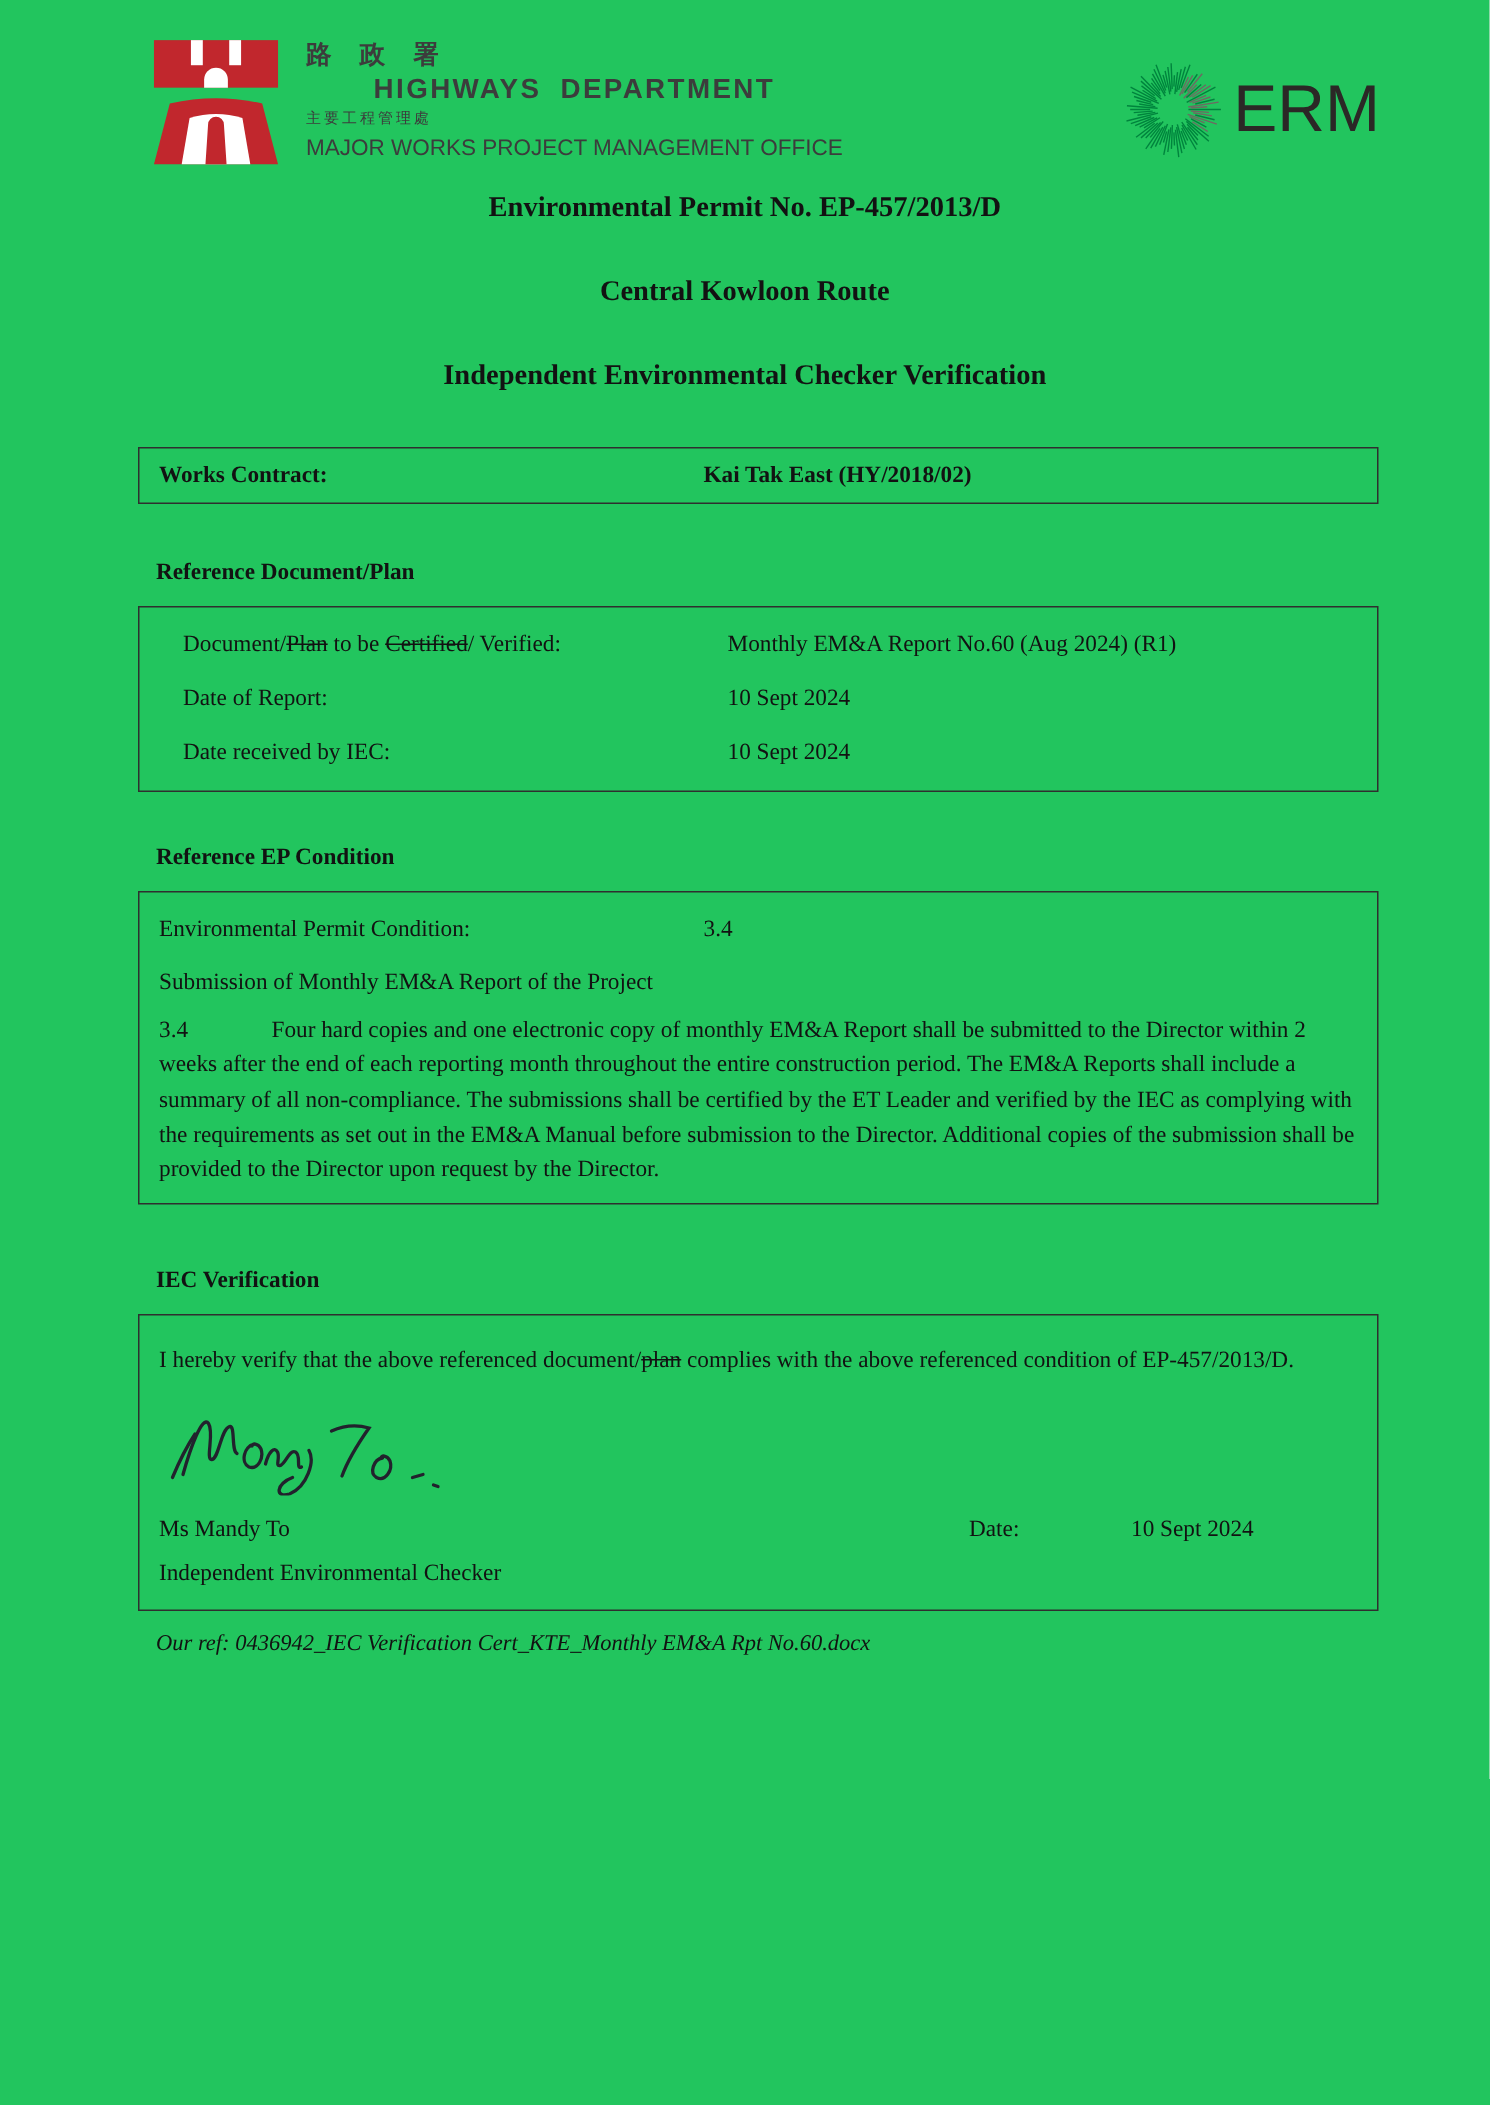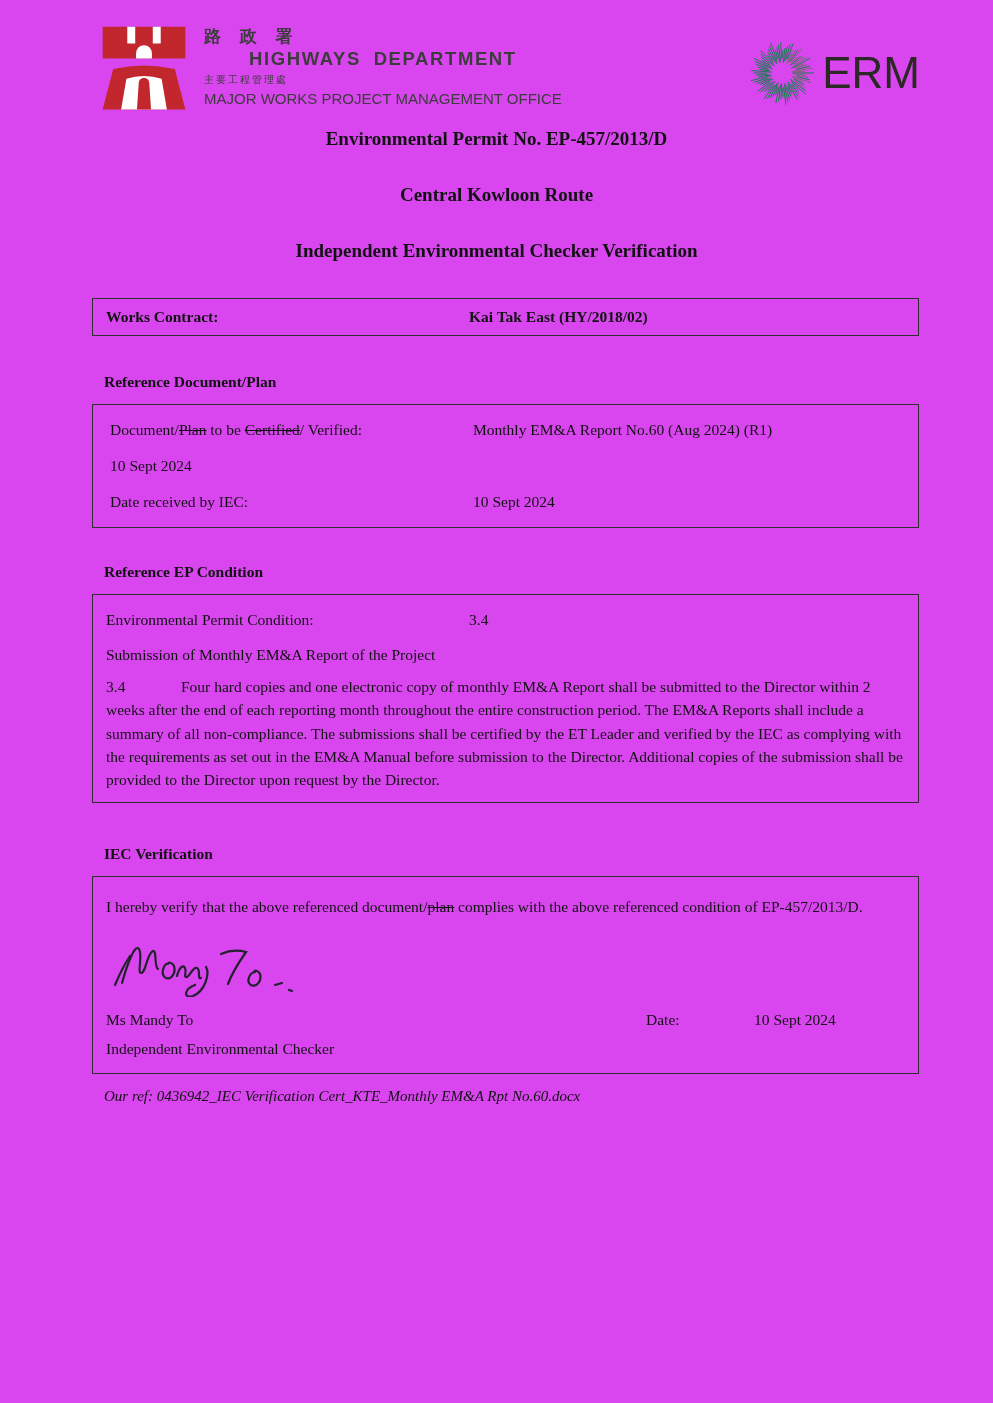--- a/index.html
+++ b/index.html
@@ -1,17 +1,17 @@
 <!DOCTYPE html>
 <html><head>
 <meta charset="utf-8">
 <style>
   html,body{margin:0;padding:0;background:#e8e8e8;}
   .page{
-    width:993px;height:1403px;margin:0 auto;background:#d946ef;
+    width:993px;height:1403px;margin:0 auto;background:#22c55e;
     position:relative;overflow:hidden;
     font-family:"Liberation Serif","DejaVu Serif",serif;
     color:#121212;
   }
 
   
   .header{display:flex;justify-content:space-between;align-items:flex-start;
           padding:25px 73px 0 100px;height:95px;}
   .hyd{display:flex;gap:16px;align-items:flex-start;}
   .hyd-icon{width:88px;height:88px;flex:none;}
@@ -34,21 +34,21 @@
   .box{border:1.5px solid #2f2f2f;margin-left:92px;width:827px;box-sizing:border-box;}
   .section-heading{font-size:15.5px;font-weight:bold;margin:0 0 0 104px;line-height:19px;}
 
   .box1{margin-top:36px;}
   .row{display:flex;align-items:baseline;padding:0 14px 0 13px;}
   .row .label{flex:none;width:363px;}
   .row .value{flex:1;}
   .box1 .row{padding-top:9px;padding-bottom:9px;font-weight:bold;font-size:15.5px;}
 
   .h-refdoc{margin-top:36px;}
-  .box2{margin-top:13px;padding:7px 4px;}
+  .box2{margin-top:13px;padding:7px 16px;}
   .box2 .row{font-size:15.5px;padding-top:9px;padding-bottom:9px;}
 
   .h-ep{margin-top:34px;}
   .box3{margin-top:13px;padding:8px 0 11px 0;font-size:15.5px;}
   .box3 .row{padding-top:8px;padding-bottom:2px;}
   .subline{margin:14px 14px 0 13px;line-height:20px;}
   .clause{margin:10px 14px 0 13px;line-height:23.3px;text-align:left;}
   .clause-num{display:inline-block;width:75px;}
 
   .h-iec{margin-top:41px;}
@@ -185,20 +185,21 @@
     </div>
   </div>
 
   <h2 class="section-heading h-refdoc">Reference Document/Plan</h2>
   <div class="box box2">
     <div class="row">
       <span class="label"><span>Document/</span><span class="strike">Plan</span><span> to be </span><span class="strike">Certified</span><span>/ Verified:</span></span>
       <span class="value">Monthly EM&amp;A Report No.60 (Aug 2024) (R1)</span>
     </div>
     <div class="row">
+      <span class="label">Date of Report:</span>
       <span class="value">10 Sept 2024</span>
     </div>
     <div class="row">
       <span class="label">Date received by IEC:</span>
       <span class="value">10 Sept 2024</span>
     </div>
   </div>
 
   <h2 class="section-heading h-ep">Reference EP Condition</h2>
   <div class="box box3">

